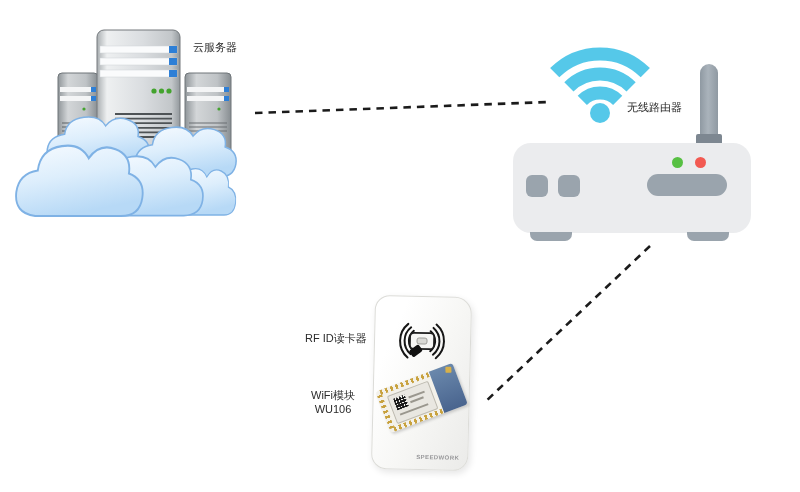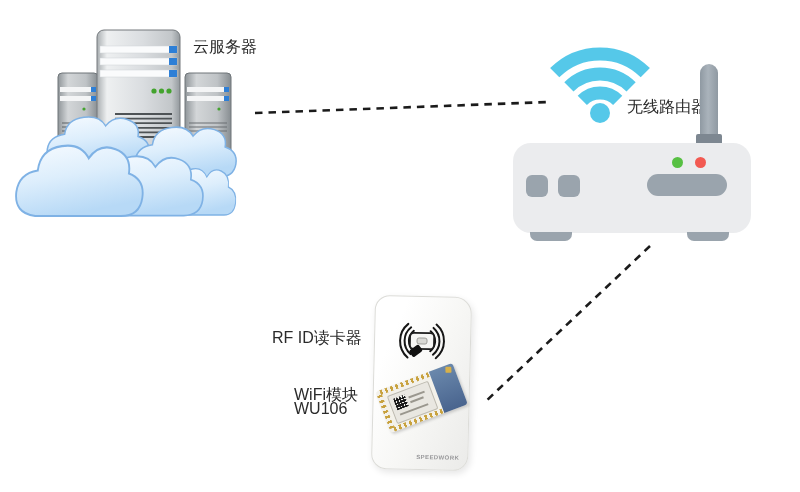--- a/index.html
+++ b/index.html
@@ -1,18 +1,18 @@
 <!DOCTYPE html>
 <html style="--background: #ffffff; --label-text: #2b2b2b; --wifi-icon: #55c8e9; --router-body: #ebecee; --router-gray: #9aa4ad; --led-green: #57c043; --led-red: #f25a52; --server-blue: #2e7fd6; --server-led: #43a32e; --cloud-border: #7fb2e5; --dashed-line: #1b1b1b;"><head>
 <meta charset="utf-8">
 <style>
   html,body{margin:0;padding:0;background:#fff;font-family:"Liberation Sans",sans-serif;}
   #canvas{position:relative;width:800px;height:492px;background:var(--background,#fff);overflow:hidden;}
   .abs{position:absolute;}
-  .label{color:var(--label-text,#333);font-size:16px;line-height:14px;white-space:nowrap;}
+  .label{color:var(--label-text,#333);font-size:11px;line-height:14px;white-space:nowrap;}
 
   
   .router-body{left:513px;top:143px;width:238px;height:90px;background:var(--router-body,#ebecee);border-radius:18px;}
   .router-antenna{left:700px;top:64px;width:18px;height:74px;background:linear-gradient(90deg,#8f99a2,#aab3bb 45%,#8f99a2);border-radius:9px 9px 2px 2px;}
   .router-antenna-base{left:696px;top:134px;width:26px;height:11px;background:#7d8791;border-radius:2px;}
   .router-foot{width:42px;height:9px;background:var(--router-gray,#9aa4ad);border-radius:0 0 7px 7px;top:232px;}
   .router-btn{width:22px;height:22px;background:var(--router-gray,#9aa4ad);border-radius:6px;top:175px;}
   .router-bar{left:647px;top:174px;width:80px;height:22px;background:var(--router-gray,#9aa4ad);border-radius:11px;}
   .led{width:11px;height:11px;border-radius:50%;top:157px;}
 
@@ -181,19 +181,19 @@
         <div class="abs qr"></div>
         <div class="abs chipline" style="left:19px;top:7px;width:17px"></div>
         <div class="abs chipline" style="left:19px;top:12px;width:14px"></div>
         <div class="abs chipline" style="left:5px;top:20px;width:30px"></div>
       </div>
     </div>
 
     <div class="abs reader-brand">SPEEDWORK</div>
   </div>
 
-  <div class="abs label" style="left:272px;top:331px">RF ID读卡器</div>
-  <div class="abs label" style="left:294px;top:388px;width:62px;text-align:left">
+  <div class="abs label" style="left:305px;top:331px">RF ID读卡器</div>
+  <div class="abs label" style="left:302px;top:388px;width:62px;text-align:center">
     <span style="display:block">WiFi模块</span>
     <span style="display:block">WU106</span>
   </div>
 
 </div>
 
 </body></html>

